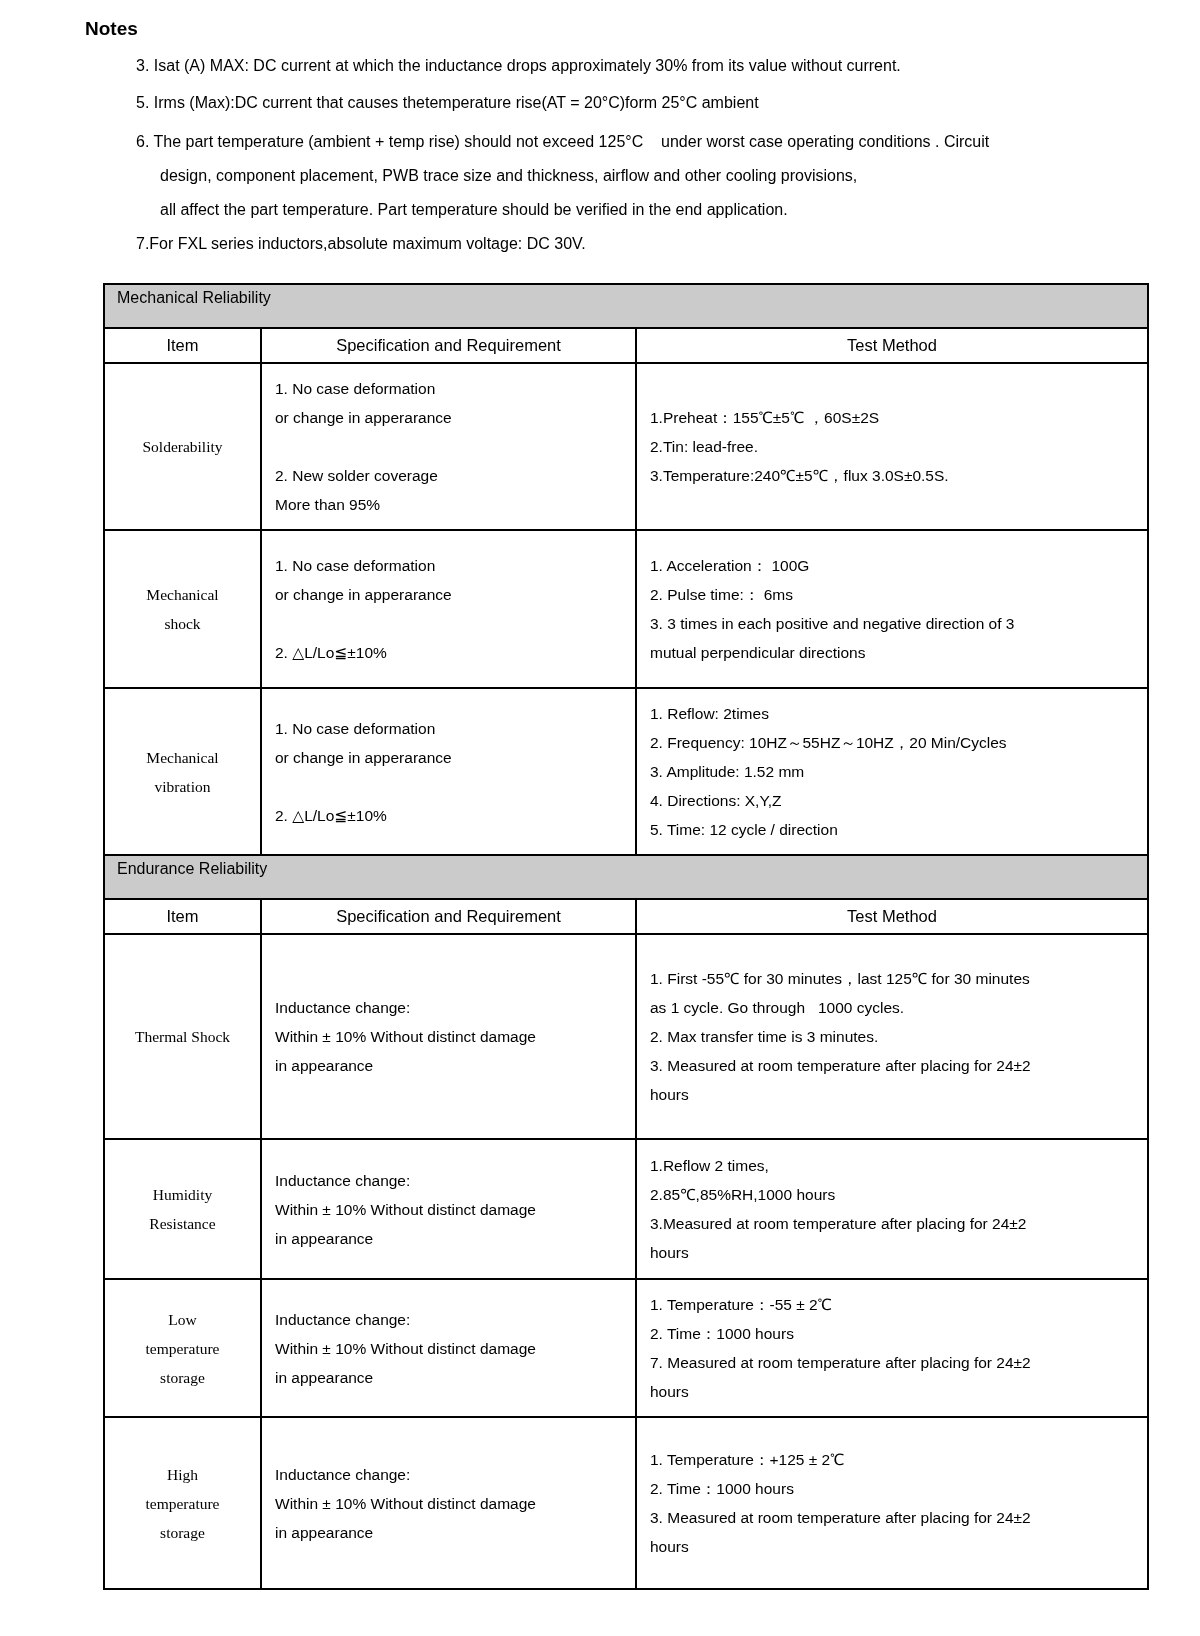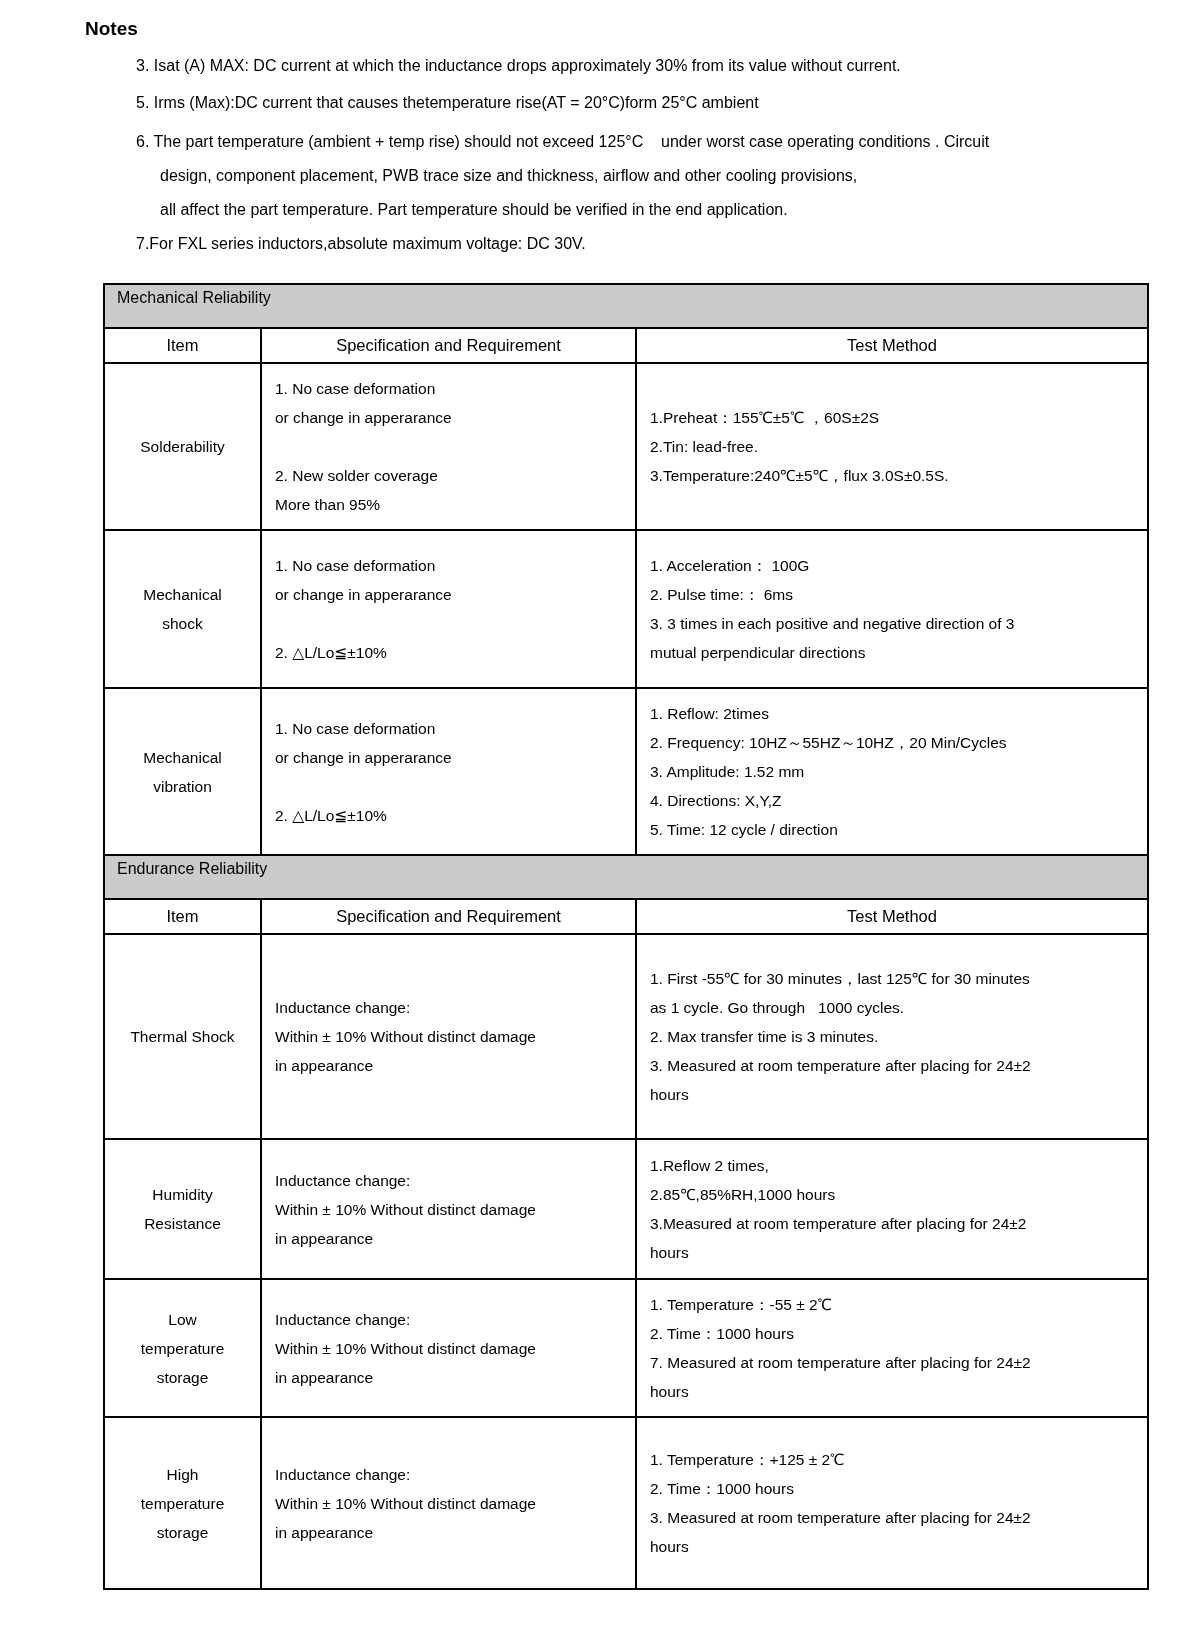--- a/index.html
+++ b/index.html
@@ -57,20 +57,21 @@
     vertical-align:middle;
     margin-top:20px;
   }
   .item-cell{
     text-align:center;
     vertical-align:middle;
     white-space:pre-line;
     font-size:15.5px;
     line-height:29px;
     padding:4px 2px;
+    font-family:Liberation Serif, serif;
   }
   .spec-cell,.method-cell{
     vertical-align:middle;
     text-align:left;
     white-space:pre-line;
     font-size:15.5px;
     line-height:29px;
     padding:10px 10px 10px 13px;
   }
   .r-solder{height:140px;}

